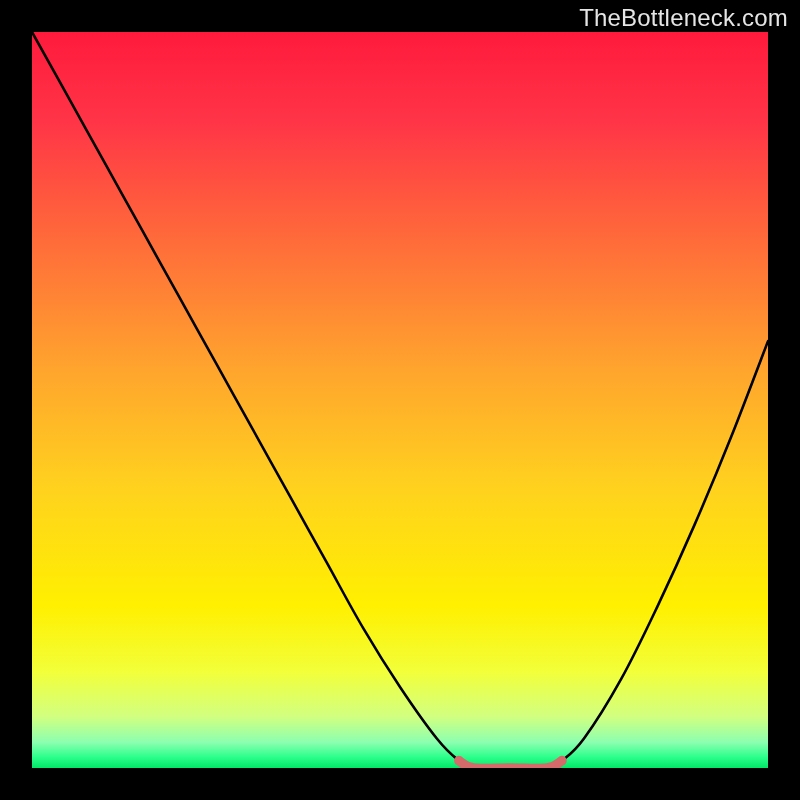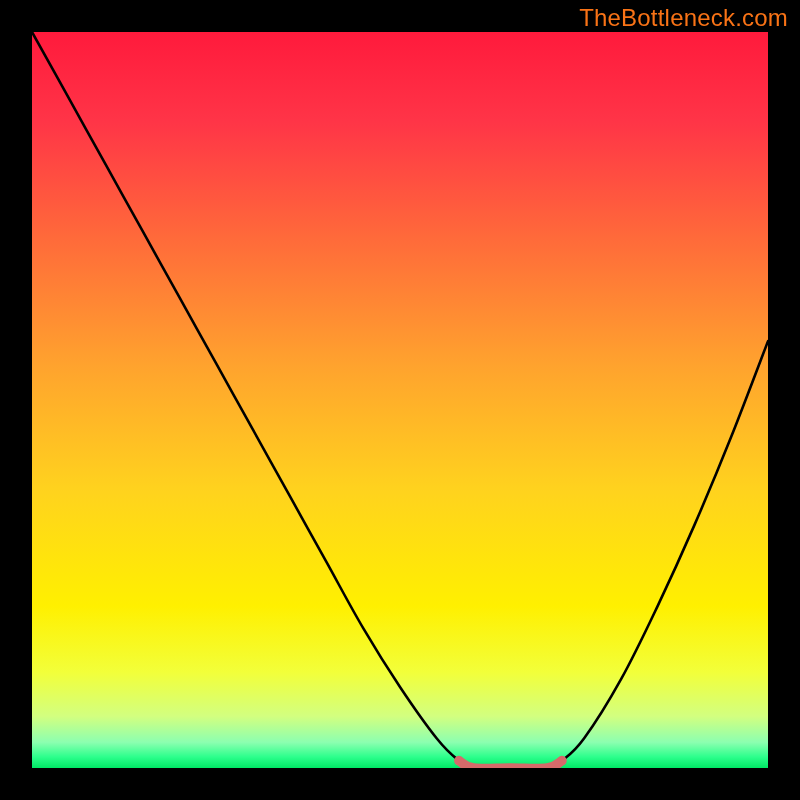--- a/index.html
+++ b/index.html
@@ -40,21 +40,21 @@
     width: 100%;
     height: 100%;
   }
   .watermark {
     position: absolute;
     top: 4px;
     right: 12px;
     font-family: Arial, Helvetica, sans-serif;
     font-size: 24px;
     font-weight: 500;
-    color: #f97316;
+    color: #e5e5e5;
     letter-spacing: 0.2px;
   }
 </style>
 </head>
 <body>
 
 <div class="frame">
 
   <div class="plot">
 

